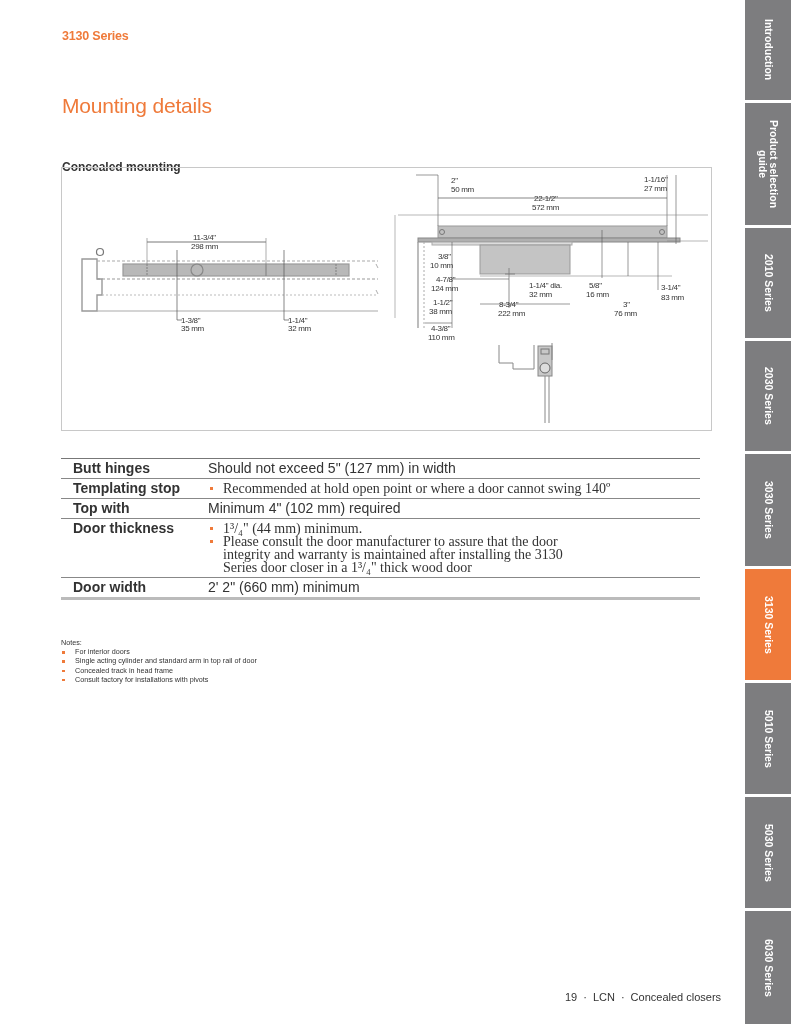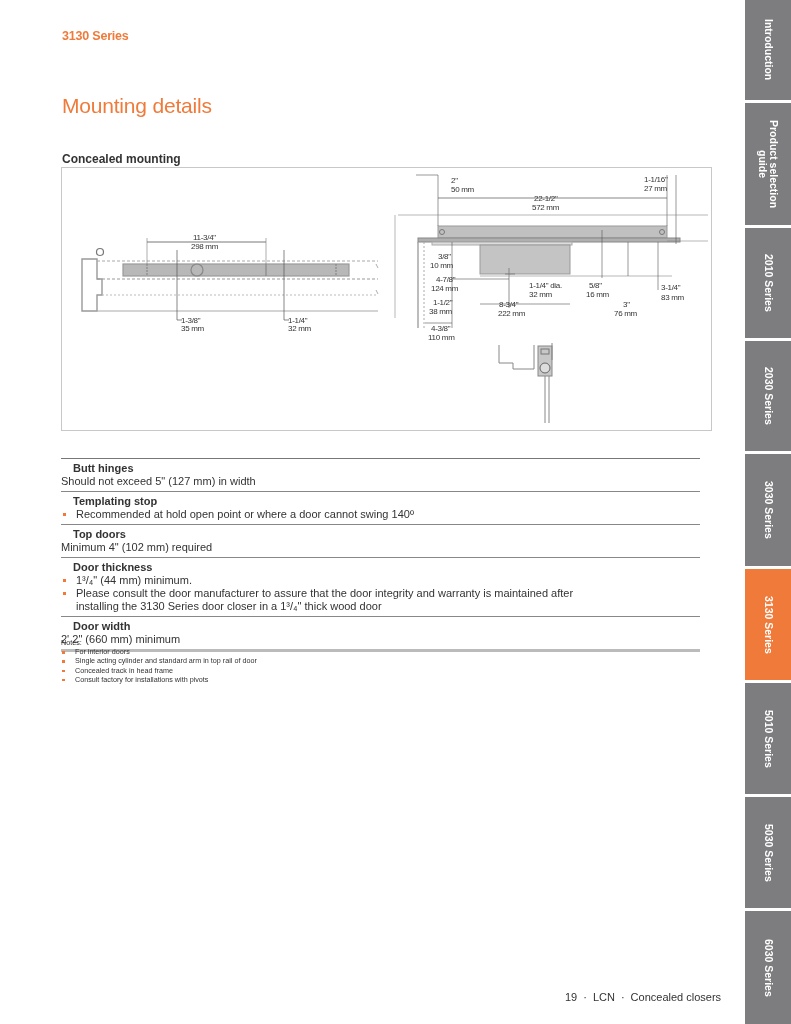--- a/index.html
+++ b/index.html
@@ -1,29 +1,29 @@
 <!DOCTYPE html>
 <html><head>
 <meta charset="utf-8">
 <style>
   html, body { margin:0; padding:0; }
   body { width:791px; height:1024px; position:relative; background:#ffffff; font-family:"Liberation Sans", sans-serif; color:#333; overflow:hidden; }
   .series-label { position:absolute; left:62px; top:29px; font-size:12.5px; font-weight:bold; color:#ef7a3a; letter-spacing:-0.2px; }
   .page-title { position:absolute; left:62px; top:94px; font-size:21px; color:#ef7a3a; font-weight:normal; letter-spacing:-0.2px; }
-  .section-title { position:absolute; left:62px; top:152px; font-size:12px; font-weight:bold; color:#333; }
+  .section-title { position:absolute; left:62px; top:160px; font-size:12px; font-weight:bold; color:#333; }
   .diagram-frame { position:absolute; left:61px; top:167px; width:651px; height:264px; border:1.5px solid #c8c8c8; box-sizing:border-box; }
   .diagram-frame svg { position:absolute; left:0; top:0; }
   .dim { font-family:"Liberation Sans", sans-serif; font-size:8px; fill:#333; letter-spacing:-0.3px; }
 
   .spec-table { position:absolute; left:61px; top:458px; width:639px; border-top:1.5px solid #777; border-bottom:3px solid #bbb; }
-  .row { display:flex; border-bottom:1px solid #888; padding:3px 0 3px 0; font-size:11px; line-height:13px;flex-direction:column; }
+  .row { display:flex; border-bottom:1px solid #888; padding:3px 0 3px 0; font-size:14px; line-height:13px; }
   .row:last-child { border-bottom:none; }
   .row-label { width:135px; padding-left:12px; font-weight:bold; color:#333; flex-shrink:0; }
   .row-value { flex:1; color:#333; }
-  .bullet { position:relative; padding-left:15px; }
+  .bullet { position:relative; padding-left:15px;font-family:Liberation Serif, serif; }
   .bullet::before { content:""; position:absolute; left:2px; top:5px; width:3px; height:3px; background:#ef7a3a; }
 
   .notes { position:absolute; left:61px; top:638px; font-size:7.2px; line-height:9.2px; color:#333; }
   .note-item { position:relative; padding-left:14px; }
   .note-item::before { content:""; position:absolute; left:1px; top:4px; width:2.5px; height:2.5px; background:#ef7a3a; }
 
   .footer { position:absolute; left:565px; top:991px; font-size:11px; color:#333; }
   .footer .sep { margin:0 6px; }
 
   .tabs { position:absolute; left:745px; top:0; width:46px; height:1024px; }
@@ -147,21 +147,21 @@
     <div class="row-label">Butt hinges</div>
     <div class="row-value">Should not exceed 5" (127 mm) in width</div>
   </div>
   <div class="row">
     <div class="row-label">Templating stop</div>
     <div class="row-value">
       <div class="bullet">Recommended at hold open point or where a door cannot swing 140º</div>
     </div>
   </div>
   <div class="row">
-    <div class="row-label">Top doors</div>
+    <div class="row-label">Top with</div>
     <div class="row-value">Minimum 4" (102 mm) required</div>
   </div>
   <div class="row">
     <div class="row-label">Door thickness</div>
     <div class="row-value" style="padding-right:110px;">
       <div class="bullet">1³/₄" (44 mm) minimum.</div>
       <div class="bullet">Please consult the door manufacturer to assure that the door integrity and warranty is maintained after installing the 3130 Series door closer in a 1³/₄" thick wood door</div>
     </div>
   </div>
   <div class="row">

